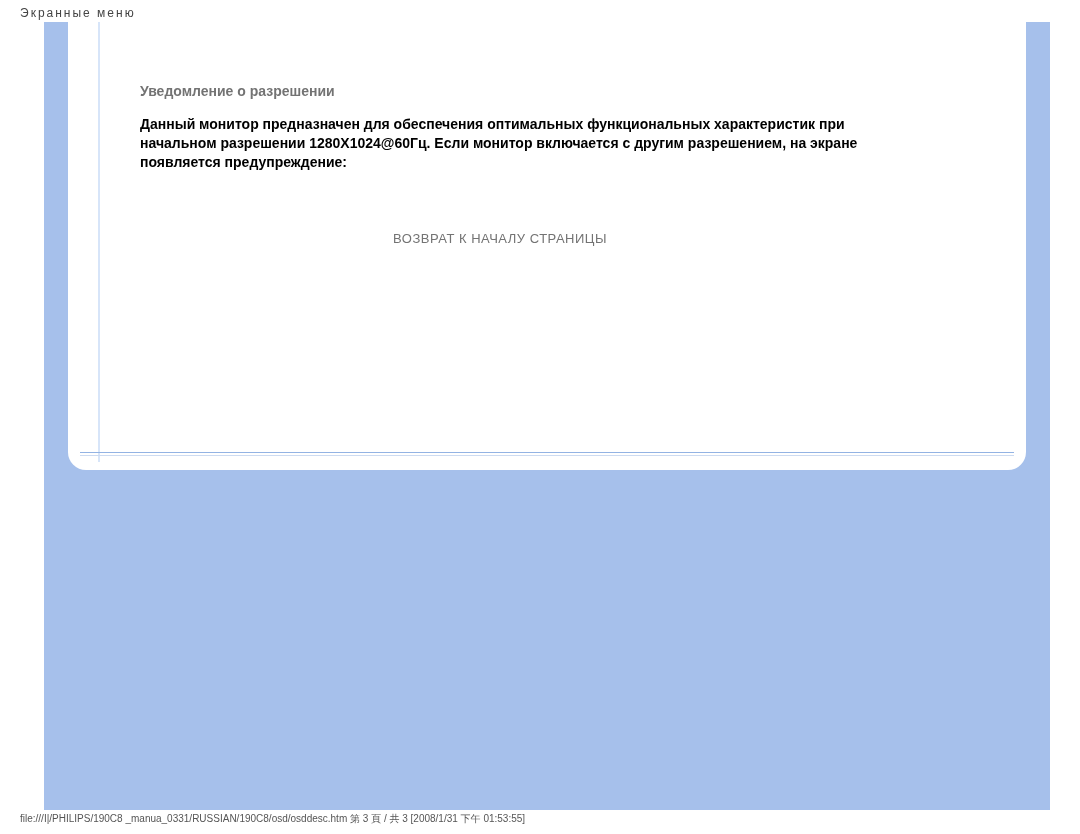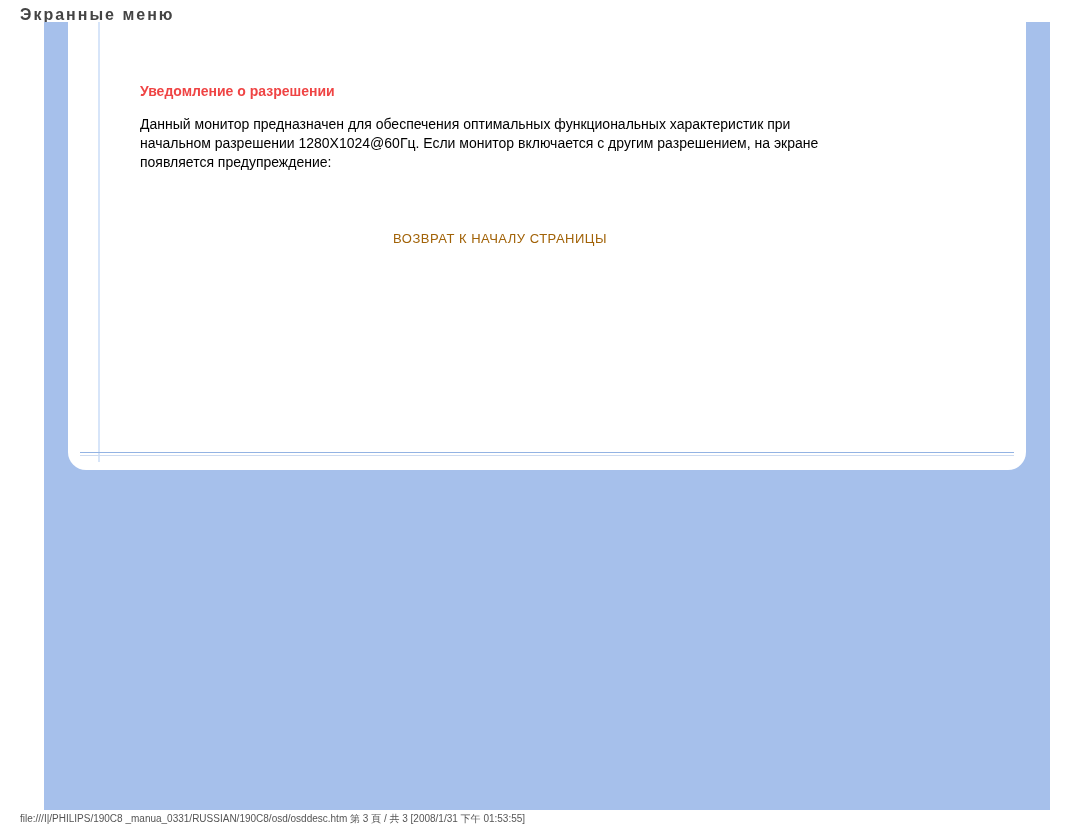--- a/index.html
+++ b/index.html
@@ -13,24 +13,23 @@
   .page {
     position: relative;
     width: 1080px;
     height: 834px;
     background: #ffffff;
   }
   .header-strip {
     position: absolute;
     top: 6px;
     left: 20px;
-    font-size: 16px;
+    font-size: 12px;
     color: #444;
     letter-spacing: 2px;
-    font-weight: bold;
   }
   .blue-area {
     position: absolute;
     top: 22px;
     left: 44px;
     width: 1006px;
     height: 788px;
     background: #a6c0eb;
   }
   .white-card {
@@ -52,31 +51,32 @@
     background: #ffffff;
     border-left: 2px solid #d7e5f9;
   }
   .content {
     padding: 60px 40px 10px 40px;
     font-size: 14px;
     line-height: 1.35;
     color: #000;
   }
   .section-title {
-    color: #ef4444;
+    color: #737373;
     font-weight: bold;
     font-size: 14px;
     margin-bottom: 14px;
   }
   .para {
     margin-bottom: 18px;
+    font-weight: bold;
   }
   .return-link {
     text-align: center;
-    color: #a16207;
+    color: #737373;
     font-size: 13px;
     letter-spacing: 0.5px;
     margin-top: 58px;
     cursor: pointer;
   }
   .bottom-rule {
     position: absolute;
     left: 12px;
     bottom: 14px;
     width: 934px;

